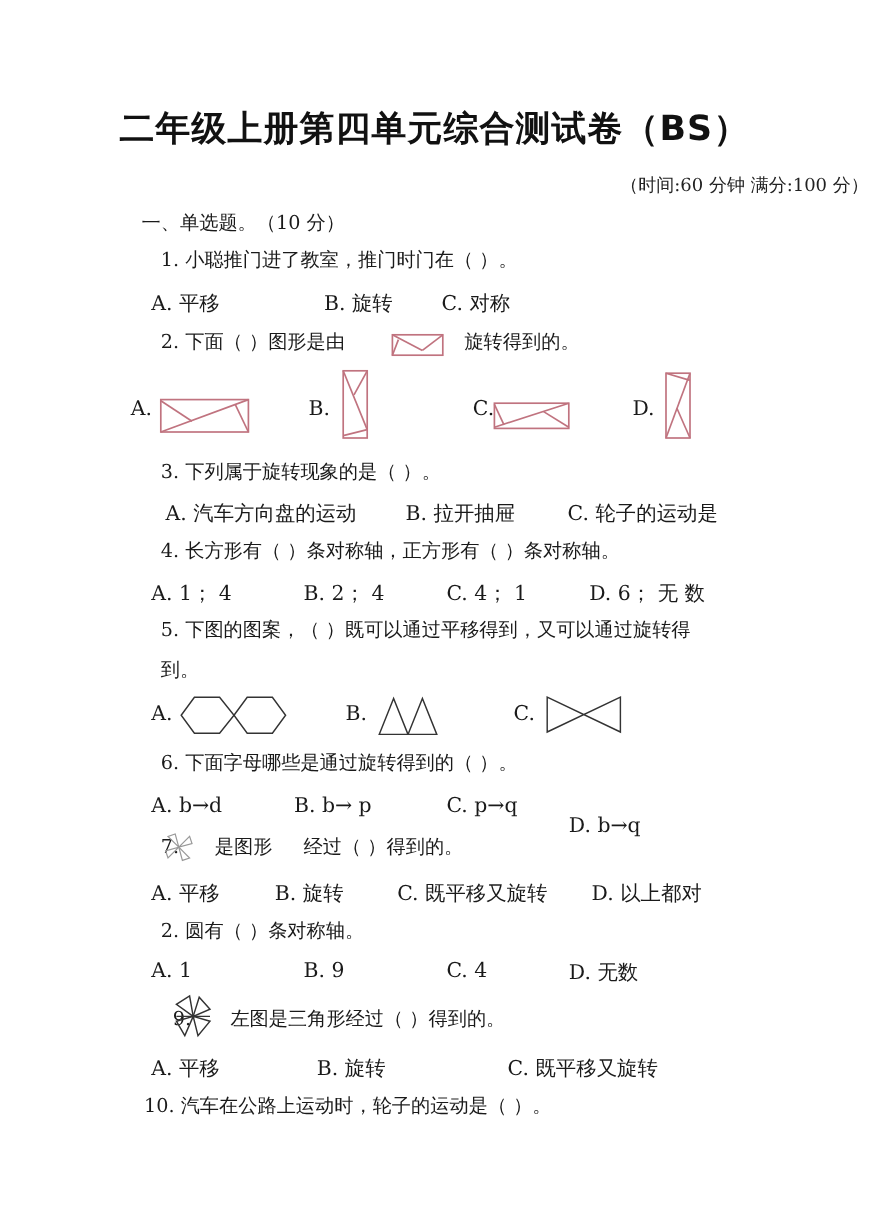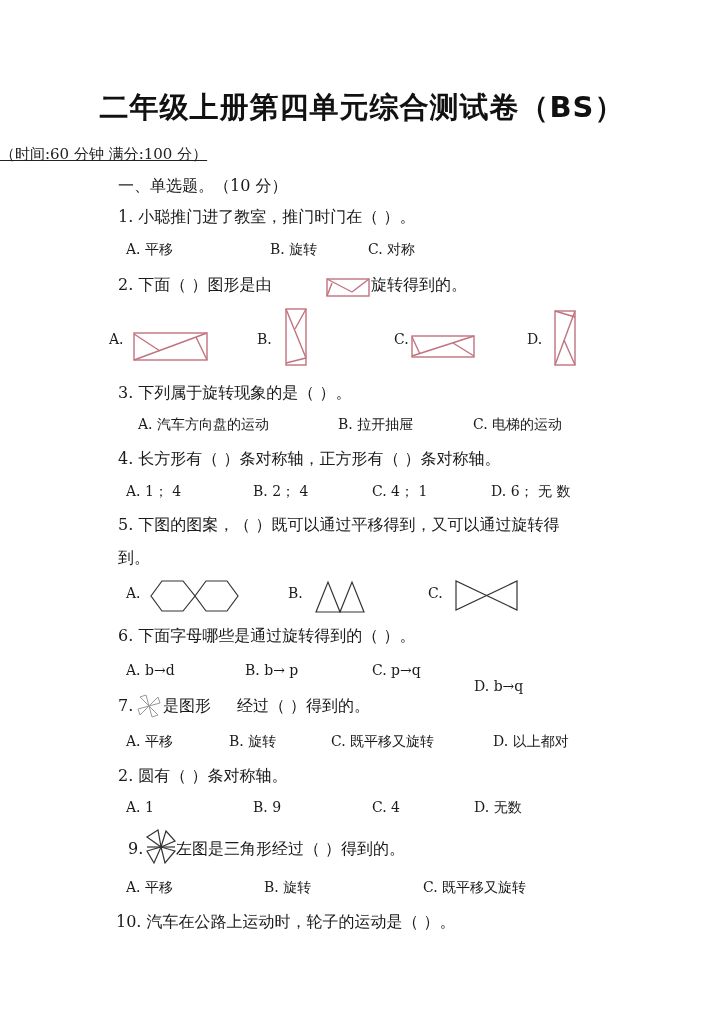--- a/index.html
+++ b/index.html
@@ -1,24 +1,24 @@
 <!DOCTYPE html>
 <html><head>
 <meta charset="utf-8">
 <style>
   html, body { margin:0; padding:0; }
   body { width:724px; height:1024px; background:#ffffff; position:relative; overflow:hidden;
          font-family:"DejaVu Serif","Liberation Serif",serif; color:#1a1a1a; }
   .abs { position:absolute; white-space:nowrap; }
   .title { left:0; width:724px; top:88px; text-align:center; font-family:"DejaVu Sans","Liberation Sans",sans-serif;
            font-size:29px; font-weight:bold; letter-spacing:1px; color:#111; }
-  .sub { left:0; width:724px; top:145px; text-align:left; font-size:15px; color:#222;text-decoration:underline; }
+  .sub { left:0; width:724px; top:145px; text-align:right; font-size:15px; color:#222; }
   .sec { left:118px; top:176px; font-size:16px; }
-  .q { font-size:16px; }
-  .opt { font-size:14px; }
+  .q { font-size:16px;margin-left:16px; }
+  .opt { font-size:17px; }
   svg.fig { position:absolute; overflow:visible; }
   .red { stroke:#c0737f; fill:none; stroke-width:1.4; }
   .blk { stroke:#333; fill:none; stroke-width:1.2; }
   .gry { stroke:#999; fill:none; stroke-width:1; }
 </style>
 </head>
 <body>
 
 <div class="abs title">二年级上册第四单元综合测试卷（BS）</div>
 <div class="abs sub">（时间:60 分钟  满分:100 分）</div>
@@ -63,21 +63,21 @@
 <svg class="fig" style="left:554px;top:310px" width="24" height="58">
   <rect class="red" x="1" y="1" width="20" height="54"></rect>
   <line class="red" x1="1" y1="1" x2="21" y2="7"></line>
   <line class="red" x1="21" y1="1" x2="1" y2="55"></line>
   <line class="red" x1="10" y1="30" x2="21" y2="55"></line>
 </svg>
 
 <div class="abs q" style="left:118px;top:383px">3. 下列属于旋转现象的是（      ）。</div>
 <div class="abs opt" style="left:138px;top:416px">A.  汽车方向盘的运动</div>
 <div class="abs opt" style="left:338px;top:416px">B.  拉开抽屉</div>
-<div class="abs opt" style="left:473px;top:416px">C.  电梯的运动</div>
+<div class="abs opt" style="left:473px;top:416px">C.  轮子的运动是</div>
 
 <div class="abs q" style="left:118px;top:449px">4. 长方形有（      ）条对称轴，正方形有（      ）条对称轴。</div>
 <div class="abs opt" style="left:126px;top:483px">A.  1； 4</div>
 <div class="abs opt" style="left:253px;top:483px">B.  2； 4</div>
 <div class="abs opt" style="left:372px;top:483px">C.  4； 1</div>
 <div class="abs opt" style="left:491px;top:483px">D.  6；  无 数</div>
 
 <div class="abs q" style="left:118px;top:515px">5. 下图的图案，（      ）既可以通过平移得到，又可以通过旋转得</div>
 <div class="abs q" style="left:118px;top:548px">到。</div>
 <div class="abs opt" style="left:126px;top:585px">A.</div>
@@ -131,13 +131,13 @@
     <polygon points="16,18 30,22 20,34"></polygon>
       <polygon points="16,18 9,34 2,22"></polygon>
     <line x1="2" y1="18" x2="30" y2="18"></line>
   </g>
 </svg>
 <div class="abs q" style="left:176px;top:839px">左图是三角形经过（      ）得到的。</div>
 <div class="abs opt" style="left:126px;top:879px">A.  平移</div>
 <div class="abs opt" style="left:264px;top:879px">B.  旋转</div>
 <div class="abs opt" style="left:423px;top:879px">C.  既平移又旋转</div>
 
-<div class="abs q" style="left:116px;top:912px">10. 汽车在公路上运动时，轮子的运动是（      ）。</div>
+<div class="abs q" style="left:104px;top:912px">10. 汽车在公路上运动时，轮子的运动是（      ）。</div>
 
 </body></html>

